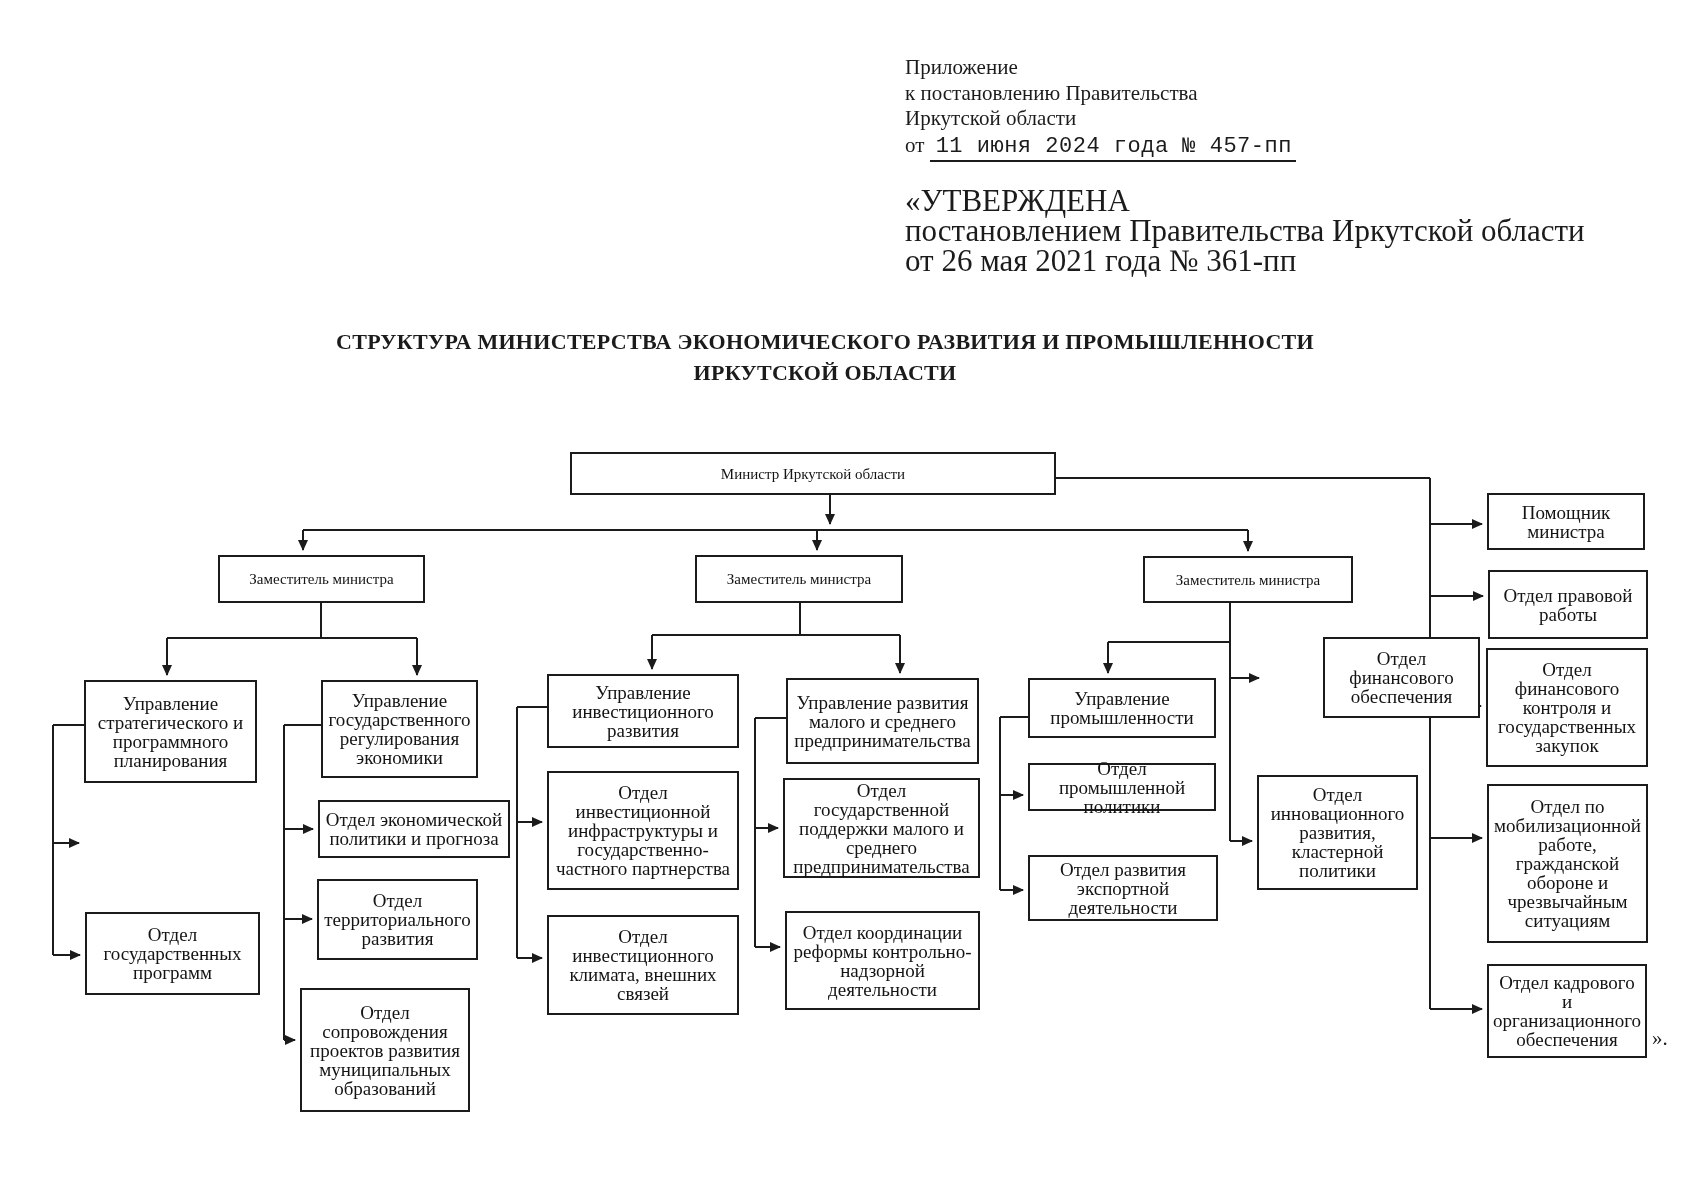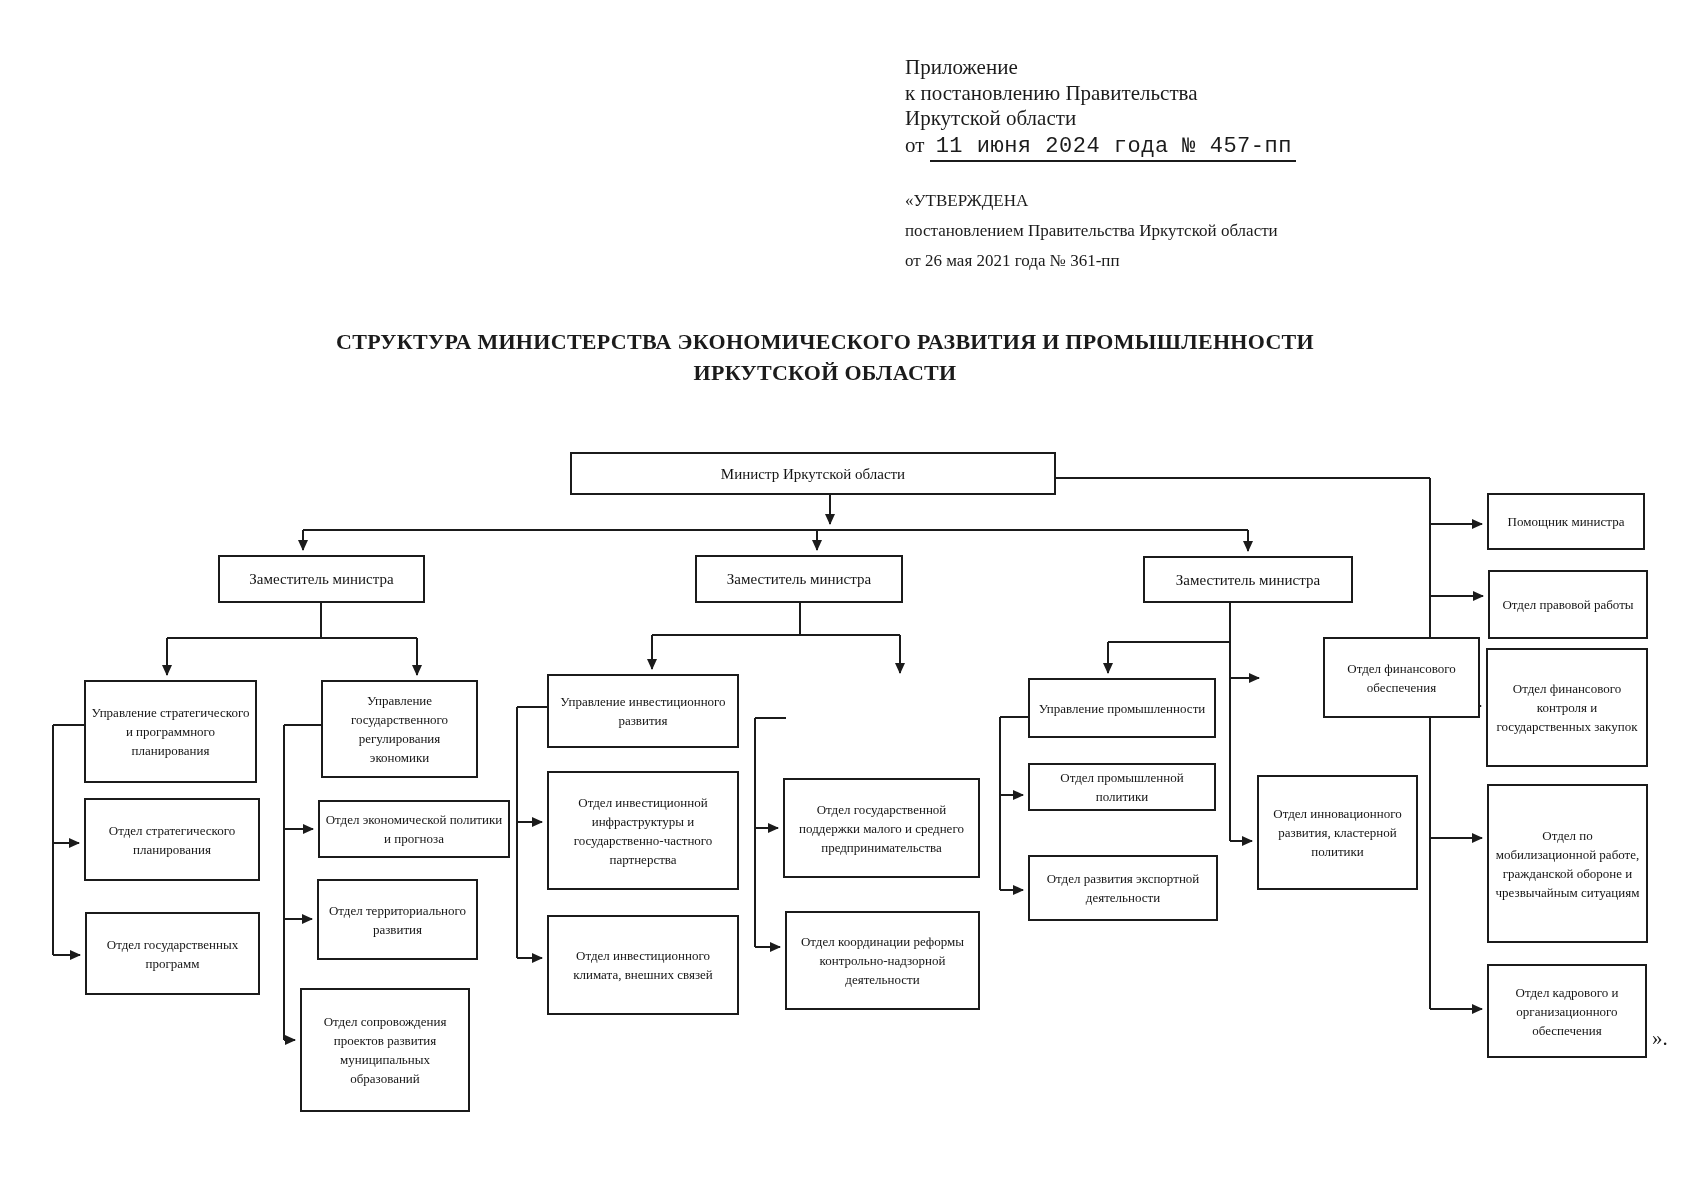--- a/index.html
+++ b/index.html
@@ -7,31 +7,31 @@
     position:relative;width:1708px;height:1200px;background:#ffffff;
     font-family:"Liberation Serif", serif;color:#1b1b1b;overflow:hidden;
   }
   
   .annex-block{position:absolute;left:905px;top:55px;font-size:21px;line-height:25.5px;}
   .annex-date{margin-top:1px;font-size:21px;}
   .date-underlined{
     font-family:"Liberation Mono", monospace;font-size:22px;letter-spacing:.5px;
     border-bottom:2px solid #1b1b1b;padding:0 4px 1px 6px;
   }
-  .approved-block{position:absolute;left:905px;top:186px;font-size:17px;line-height:30px;}
+  .approved-block{position:absolute;left:905px;top:186px;font-size:31px;line-height:30px;}
   .doc-title{
     position:absolute;left:120px;top:326px;width:1410px;text-align:center;
     font-size:22px;font-weight:bold;line-height:31px;letter-spacing:.3px;
   }
   
   .connectors{position:absolute;left:0;top:0;}
   .node{
     position:absolute;box-sizing:border-box;border:2px solid #1b1b1b;background:#fff;
     display:flex;align-items:center;justify-content:center;text-align:center;
-    font-size:13px;line-height:19px;padding:2px 5px;color:#141414;
+    font-size:19px;line-height:19px;padding:2px 5px;color:#141414;
   }
   .node.lg{font-size:15px;line-height:20px;}
   .closing-mark{position:absolute;left:1652px;top:1026px;font-size:21px;}
 </style>
 </head>
 <body>
 
 <div class="page">
 
   <div class="annex-block">
@@ -127,32 +127,32 @@
   <div class="node lg" style="left:695px;top:555px;width:208px;height:48px">Заместитель министра</div>
   <div class="node lg" style="left:1143px;top:556px;width:210px;height:47px">Заместитель министра</div>
 
   <div class="node" style="left:1487px;top:493px;width:158px;height:57px">Помощник министра</div>
   <div class="node" style="left:1488px;top:570px;width:160px;height:69px">Отдел правовой работы</div>
   <div class="node" style="left:1486px;top:648px;width:162px;height:119px">Отдел финансового контроля и государственных закупок</div>
   <div class="node" style="left:1487px;top:784px;width:161px;height:159px">Отдел по мобилизационной работе, гражданской обороне и чрезвычайным ситуациям</div>
   <div class="node" style="left:1487px;top:964px;width:160px;height:94px">Отдел кадрового и организационного обеспечения</div>
 
   <div class="node" style="left:84px;top:680px;width:173px;height:103px">Управление стратегического и программного планирования</div>
-  <div class="node" style="left:84px;top:798px;width:176px;height:83px">Отдел стратегического планирования</div>
   <div class="node" style="left:85px;top:912px;width:175px;height:83px">Отдел государственных программ</div>
 
   <div class="node" style="left:321px;top:680px;width:157px;height:98px">Управление государственного регулирования экономики</div>
   <div class="node" style="left:318px;top:800px;width:192px;height:58px">Отдел экономической политики и прогноза</div>
   <div class="node" style="left:317px;top:879px;width:161px;height:81px">Отдел территориального развития</div>
   <div class="node" style="left:300px;top:988px;width:170px;height:124px">Отдел сопровождения проектов развития муниципальных образований</div>
 
   <div class="node" style="left:547px;top:674px;width:192px;height:74px">Управление инвестиционного развития</div>
   <div class="node" style="left:547px;top:771px;width:192px;height:119px">Отдел инвестиционной инфраструктуры и государственно-частного партнерства</div>
   <div class="node" style="left:547px;top:915px;width:192px;height:100px">Отдел инвестиционного климата, внешних связей</div>
 
+  <div class="node" style="left:786px;top:678px;width:193px;height:86px">Управление развития малого и среднего предпринимательства</div>
   <div class="node" style="left:783px;top:778px;width:197px;height:100px">Отдел государственной поддержки малого и среднего предпринимательства</div>
   <div class="node" style="left:785px;top:911px;width:195px;height:99px">Отдел координации реформы контрольно-надзорной деятельности</div>
 
   <div class="node" style="left:1028px;top:678px;width:188px;height:60px">Управление промышленности</div>
   <div class="node" style="left:1028px;top:763px;width:188px;height:48px">Отдел промышленной политики</div>
   <div class="node" style="left:1028px;top:855px;width:190px;height:66px">Отдел развития экспортной деятельности</div>
   <div class="node" style="left:1323px;top:637px;width:157px;height:81px">Отдел финансового обеспечения</div>
   <div class="node" style="left:1257px;top:775px;width:161px;height:115px">Отдел инновационного развития, кластерной политики</div>
 
   <div class="closing-mark">».</div>

